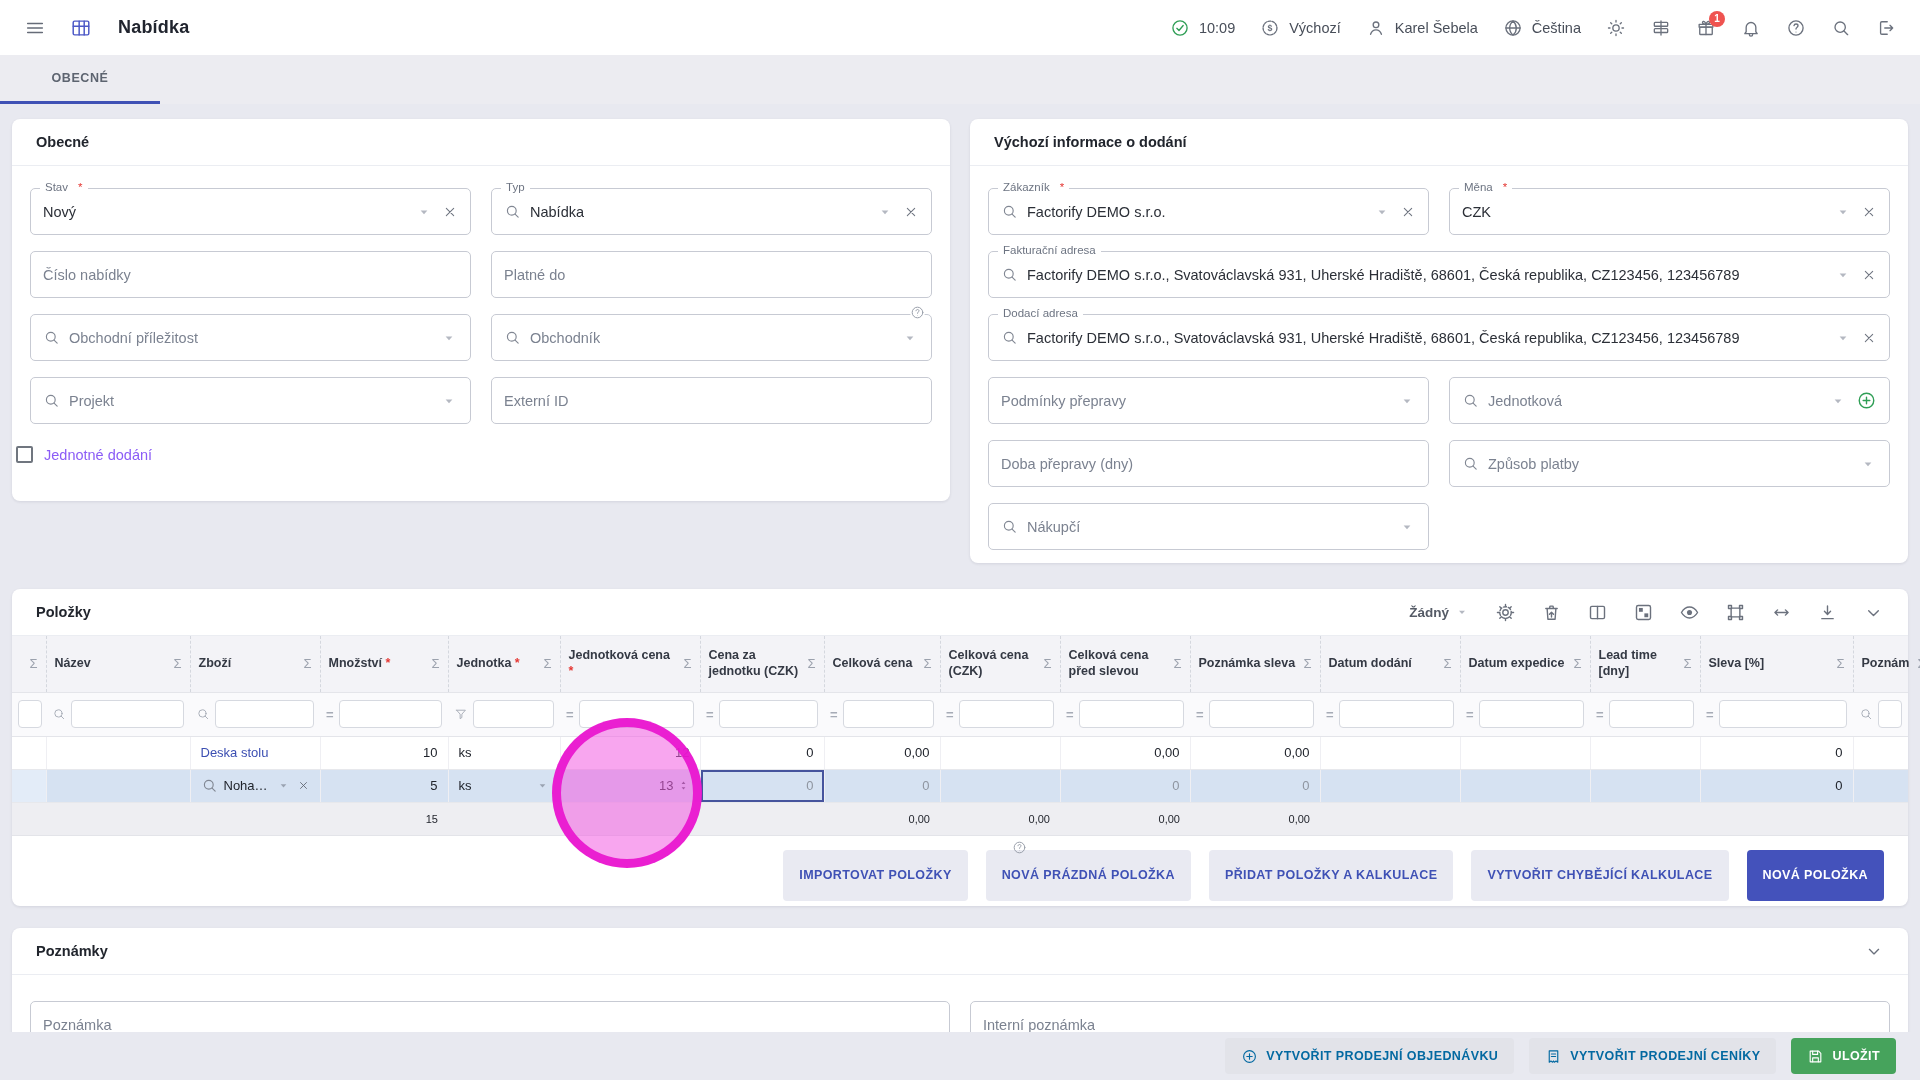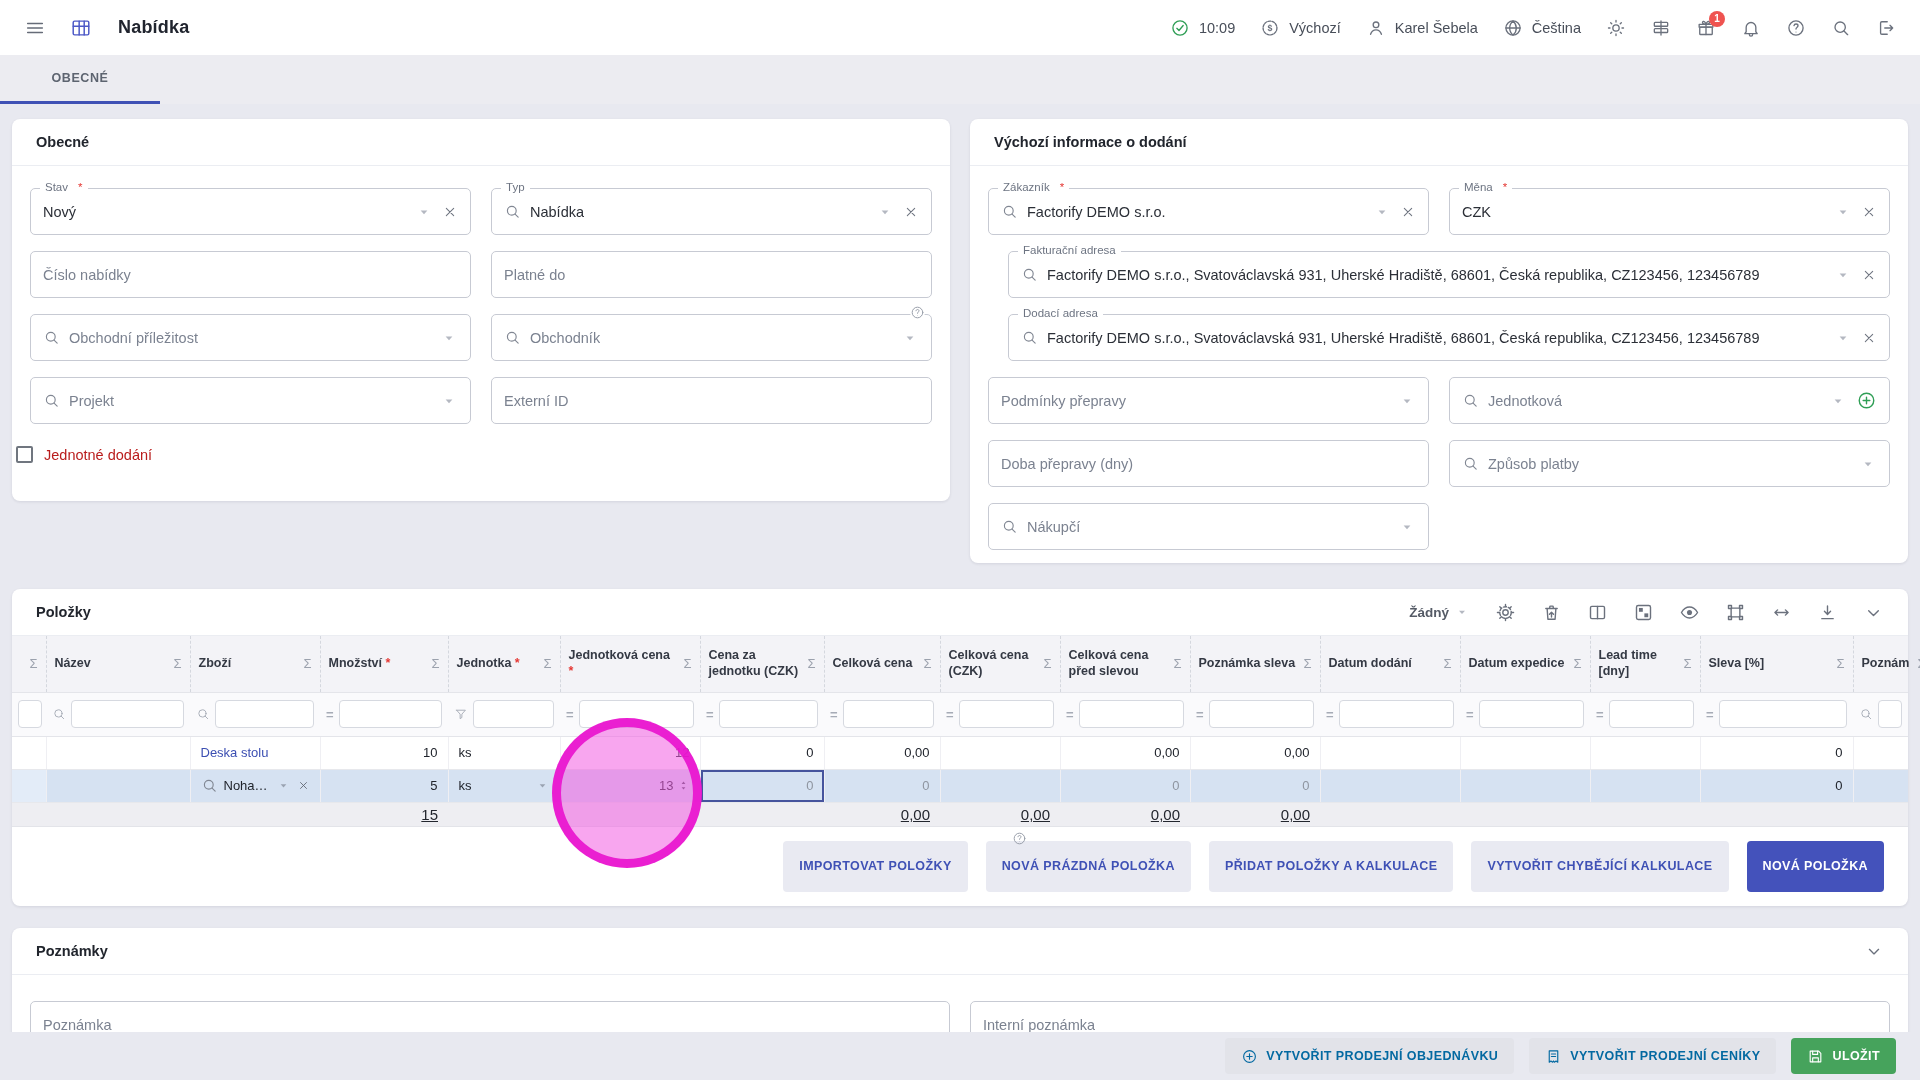--- a/index.html
+++ b/index.html
@@ -36,21 +36,21 @@
     box-shadow:0 1px 3px rgba(25,30,60,.10);}
   .panel-header{height:47px;display:flex;align-items:center;padding:0 24px;
     border-bottom:1px solid #ebedf2;font-size:14.5px;font-weight:bold;color:#21252d;}
   #panel-obecne{left:12px;top:119px;width:938px;height:382px;}
   #panel-dodani{left:970px;top:119px;width:938px;height:444px;}
   #panel-polozky{left:12px;top:589px;width:1896px;height:317px;}
   #panel-poznamky{left:12px;top:928px;width:1896px;height:152px;overflow:hidden;}
 
   .fields{padding:22px 18px 16px 18px;display:grid;grid-template-columns:1fr 1fr;
     column-gap:20px;row-gap:16px;}
-  .span2{grid-column:1 / span 2;margin-left:20px;}
+  .span2{grid-column:1 / span 2;}
 
   
   .field{position:relative;height:47px;border:1px solid #c7cad3;border-radius:5px;
     background:#fff;display:flex;align-items:center;padding:0 12px;gap:9px;
     font-size:14.5px;color:#2b2f37;}
   .flabel{position:absolute;top:-8px;left:9px;background:#fff;padding:0 5px;
     font-size:11.5px;color:#6d7482;display:flex;gap:10px;}
   .req{color:#e53935;}
   .fvalue{white-space:nowrap;overflow:hidden;text-overflow:ellipsis;}
   .fplaceholder{color:#7b8290;white-space:nowrap;overflow:hidden;text-overflow:ellipsis;}
@@ -58,21 +58,21 @@
   .fsearch{color:#82889400;}
   .fsearch,.edsearch{color:#80869200;}
   .fsearch svg,.edsearch svg{width:17px;height:17px;color:#818793;}
   .caret svg{width:18px;height:18px;color:#b4b8c1;}
   .xclear svg{width:16px;height:16px;color:#6f7580;}
   .plusgreen svg{width:21px;height:21px;color:#2f9e55;}
   .fieldhelp{position:absolute;top:-10px;right:6px;width:15px;height:15px;color:#9aa0ab;background:#fff;border-radius:50%;}
   .fieldhelp svg{width:15px;height:15px;}
   .chkrow{margin-top:6px;display:flex;align-items:center;gap:11px;padding-left:4px;}
   .chkbox{width:17px;height:17px;border:2px solid #70767f;border-radius:2px;background:#fff;}
-  .chklabel{font-size:14.5px;color:#b91c1c;}
+  .chklabel{font-size:14.5px;color:#8b5cf6;}
 
   
   .ph-flex{display:flex;align-items:center;width:100%;}
   .toolbar{margin-left:auto;display:flex;align-items:center;gap:25px;color:#6b717d;}
   .agg{display:flex;align-items:center;gap:5px;font-size:13.5px;font-weight:bold;color:#555b66;}
   .agg .caret svg{width:16px;height:16px;}
   .tool{width:21px;height:21px;color:#6b717d;}
   .tool svg{width:21px;height:21px;}
 
   
@@ -94,22 +94,22 @@
   .finput.tiny{width:24px;flex:none;}
   .dcell{height:33px;border-bottom:1px solid #e7e8ec;border-right:1px solid #efeff3;
     padding:0 10px;font-size:13px;color:#20242c;overflow:hidden;white-space:nowrap;}
   .dcell:last-child{border-right:none;}
   .dcell.right{text-align:right;}
   .dcell.muted{color:#8f95a0;}
   .drow.selected .dcell{background:#d6e2f2;}
   .drow.selected .selcol{background:#e3ecf8;}
   .dcell.focused{box-shadow:inset 0 0 0 2px #46549d;}
   .cell-link{color:#3c4fb2;}
-  .sumrow td{height:24px;background:#eeeef2;border-top:1px solid #d9dade;
-    border-bottom:1px solid #e3e4e9;padding:0 10px;font-size:15px;color:#23262e;text-decoration:underline;}
+  .sumrow td{height:33px;background:#eeeef2;border-top:1px solid #d9dade;
+    border-bottom:1px solid #e3e4e9;padding:0 10px;font-size:11px;color:#23262e;}
   .sumrow td.right{text-align:right;}
   .edwrap{display:flex;align-items:center;gap:6px;}
   .edwrap.right{justify-content:flex-end;gap:3px;}
   .edtext{overflow:hidden;text-overflow:ellipsis;white-space:nowrap;font-size:13px;}
   .edcaret svg{width:15px;height:15px;color:#9aa3b2;}
   .edx svg{width:13px;height:13px;color:#5f6570;}
   .edspin svg{width:13px;height:13px;color:#4a5060;}
 
   .btnrow{position:relative;display:flex;justify-content:flex-end;align-items:center;
     gap:18px;padding:0 24px;margin-top:14px;}

